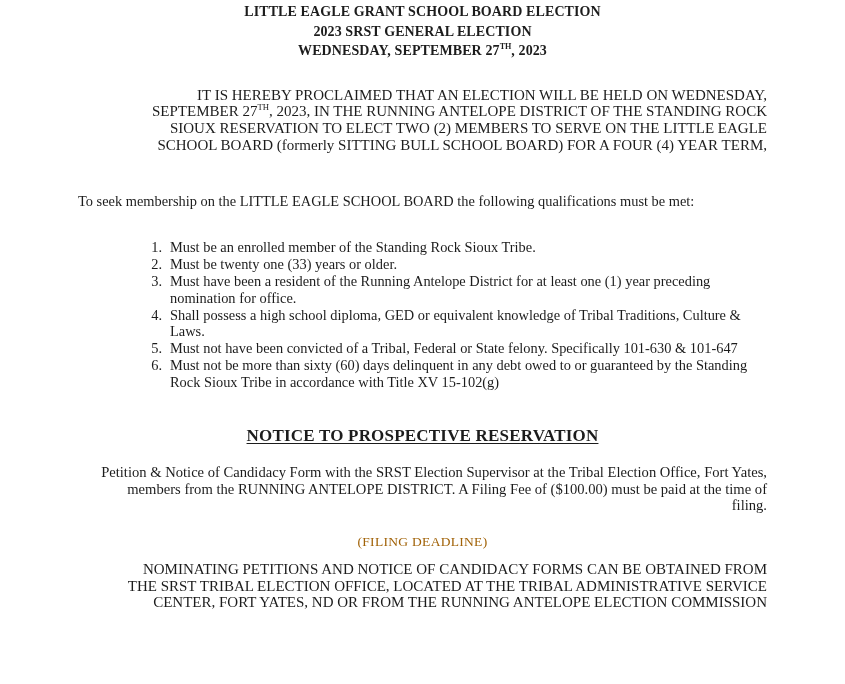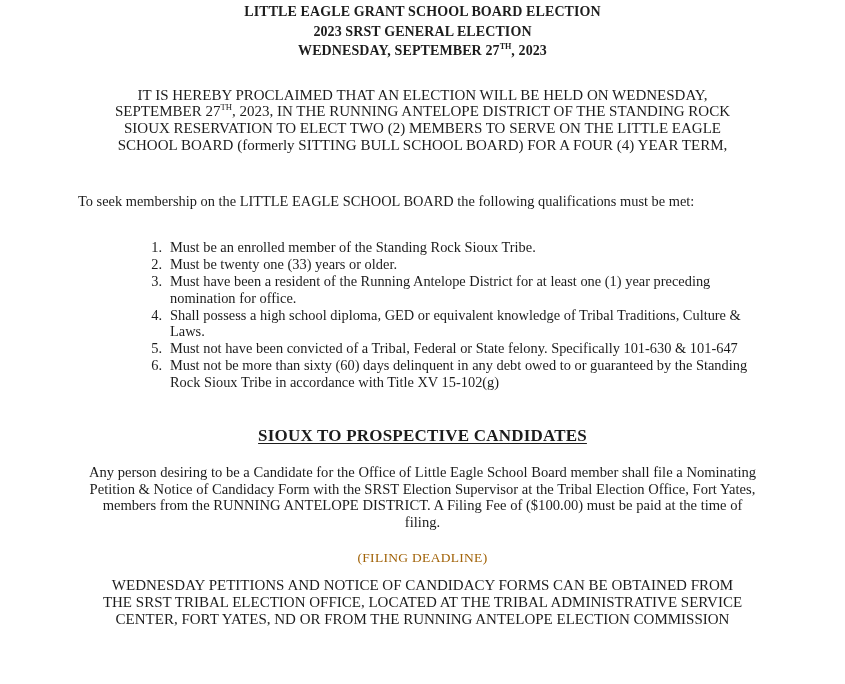--- a/index.html
+++ b/index.html
@@ -47,21 +47,21 @@
   }
   .section-heading span.u {
     text-decoration: underline;
     text-underline-offset: 2px;
   }
 
   
   .block {
     font-size: 14.6px;
     line-height: 16.6px;
-    text-align: center;
+    text-align: right;
   }
   .block.caps {
     font-size: 15px;
     line-height: 16.8px;
   }
   .para-line {
     white-space: nowrap;
   }
 
   .intro-line {
@@ -161,36 +161,35 @@
     <li>Must be an enrolled member of the Standing Rock Sioux Tribe.</li>
     <li>Must be twenty one (33) years or older.</li>
     <li>Must have been a resident of the Running Antelope District for at least one (1) year preceding nomination for office.</li>
     <li>Shall possess a high school diploma, GED or equivalent knowledge of Tribal Traditions, Culture &amp; Laws.</li>
     <li>Must not have been convicted of a Tribal, Federal or State felony. Specifically 101-630 &amp; 101-647</li>
     <li>Must not be more than sixty (60) days delinquent in any debt owed to or guaranteed by the Standing Rock Sioux Tribe in accordance with Title XV 15-102(g)</li>
   </ol>
 
   <div class="sp-7"></div>
 
-  <div class="section-heading"><span class="u">SIOUX TO PROSPECTIVE CANDIDATES</span></div>
+  <div class="section-heading"><span class="u">NOTICE TO PROSPECTIVE RESERVATION</span></div>
 
   <div class="sp-5"></div>
 
   <div class="block">
-    <div class="para-line">Any person desiring to be a Candidate for the Office of Little Eagle School Board member shall file a Nominating</div>
     <div class="para-line">Petition &amp; Notice of Candidacy Form with the SRST Election Supervisor at the Tribal Election Office, Fort Yates,</div>
     <div class="para-line">members from the RUNNING ANTELOPE DISTRICT.  A Filing Fee of ($100.00) must be paid at the time of</div>
     <div class="para-line">filing.</div>
   </div>
 
   <div class="sp-1"></div>
 
   <div class="deadline-sub" style="color: #a16207;">(FILING DEADLINE)</div>
 
   <div class="sp-8"></div>
 
   <div class="block caps">
-    <div class="para-line">WEDNESDAY PETITIONS AND NOTICE OF CANDIDACY FORMS CAN BE OBTAINED FROM</div>
+    <div class="para-line">NOMINATING PETITIONS AND NOTICE OF CANDIDACY FORMS CAN BE OBTAINED FROM</div>
     <div class="para-line">THE SRST TRIBAL ELECTION OFFICE, LOCATED AT THE TRIBAL ADMINISTRATIVE SERVICE</div>
     <div class="para-line">CENTER, FORT YATES, ND OR FROM THE RUNNING ANTELOPE ELECTION COMMISSION</div>
   </div>
 
 </div>
 
 </body></html>

